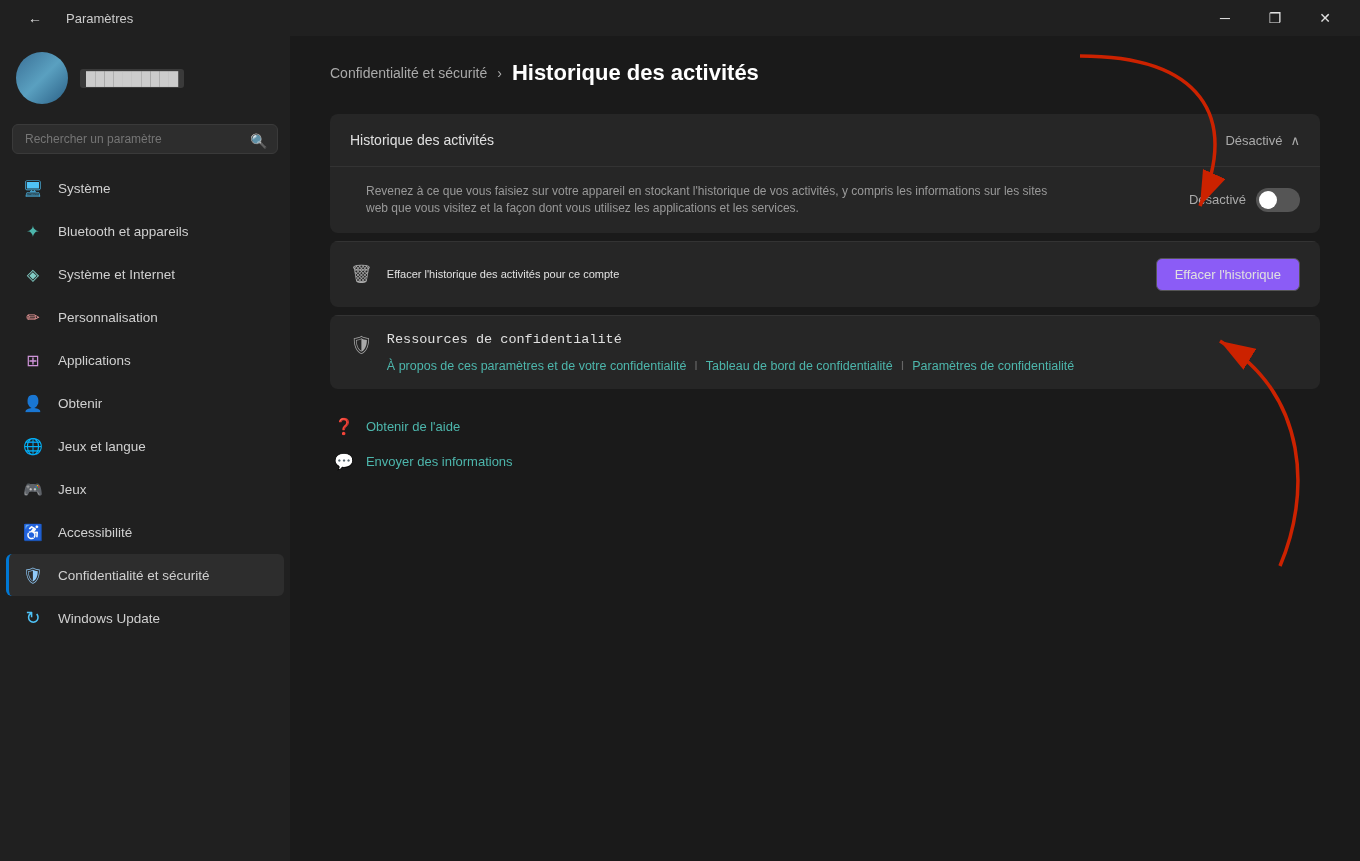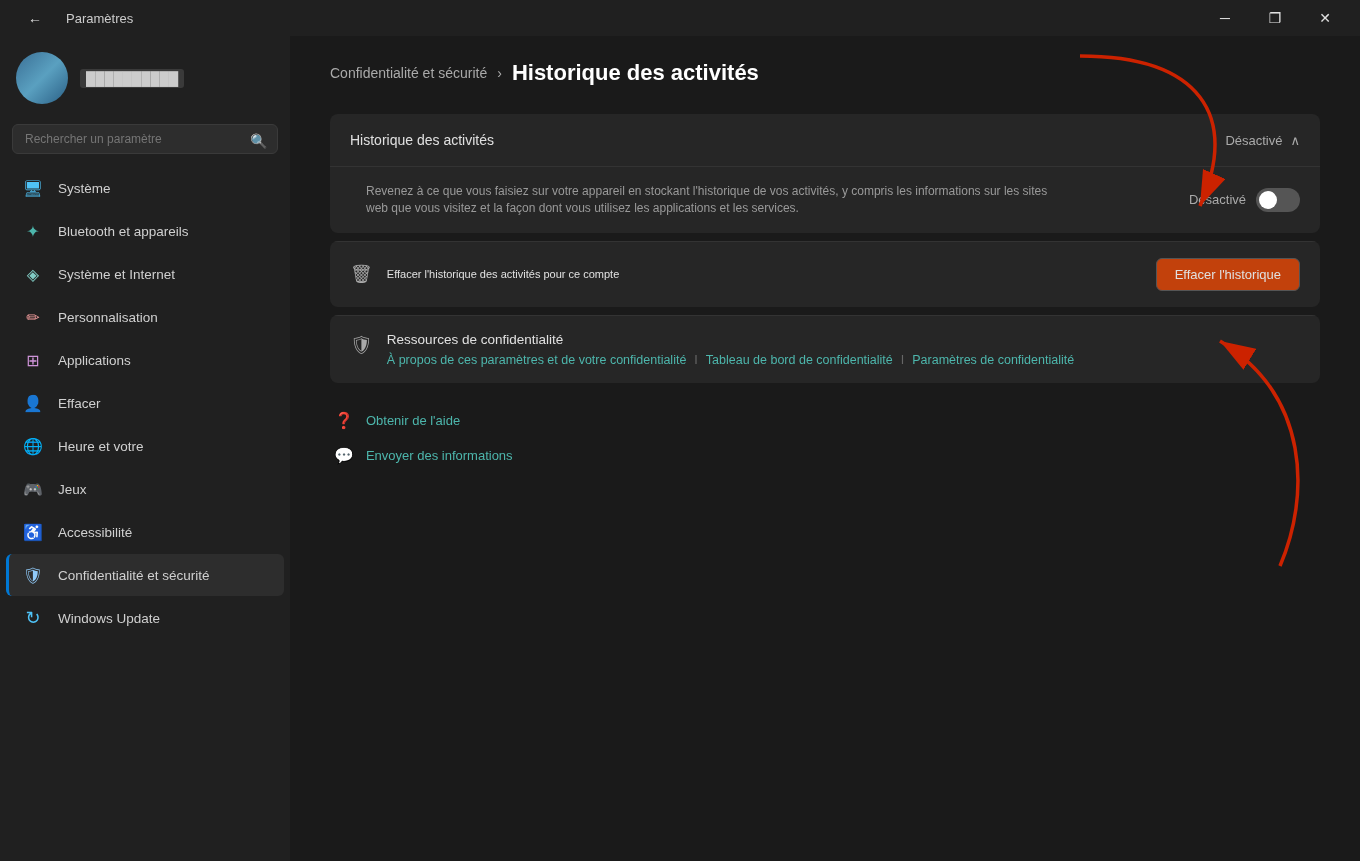--- a/index.html
+++ b/index.html
@@ -284,21 +284,21 @@
     }
     .trash-icon {
       color: #aaa;
       font-size: 18px;
     }
     .clear-row-text {
       font-size: 11px;
       color: #e0e0e0;
     }
     .clear-btn {
-      background: #c2410c;
+      background: #8b5cf6;
       border: 1px solid #555;
       border-radius: 6px;
       padding: 8px 18px;
       color: #e0e0e0;
       font-size: 13px;
       cursor: pointer;
     }
 
     
     .resources-row {
@@ -310,21 +310,22 @@
     }
     .shield-icon {
       color: #aaa;
       font-size: 18px;
       margin-top: 2px;
     }
     .resources-content { flex: 1; }
     .resources-title {
       font-size: 13.5px;
       color: #e0e0e0;
-      margin-bottom: 6px;
+      margin-bottom: 12px;
+      font-family: Liberation Mono, monospace;
     }
     .resources-links {
       display: flex;
       align-items: flex-start;
       gap: 8px;
       font-size: 12.5px;
     }
     .resource-link {
       color: #4db6ac;
       cursor: pointer;
@@ -409,25 +410,25 @@
       <div class="nav-item">
         <span class="nav-icon icon-personalization">✏</span>
         <span>Personnalisation</span>
       </div>
       <div class="nav-item">
         <span class="nav-icon icon-apps">⊞</span>
         <span>Applications</span>
       </div>
       <div class="nav-item">
         <span class="nav-icon icon-accounts">👤</span>
-        <span>Effacer</span>
+        <span>Obtenir</span>
       </div>
       <div class="nav-item">
         <span class="nav-icon icon-time">🌐</span>
-        <span>Heure et votre</span>
+        <span>Jeux et langue</span>
       </div>
       <div class="nav-item">
         <span class="nav-icon icon-gaming">🎮</span>
         <span>Jeux</span>
       </div>
       <div class="nav-item">
         <span class="nav-icon icon-accessibility">♿</span>
         <span>Accessibilité</span>
       </div>
       <div class="nav-item active">

